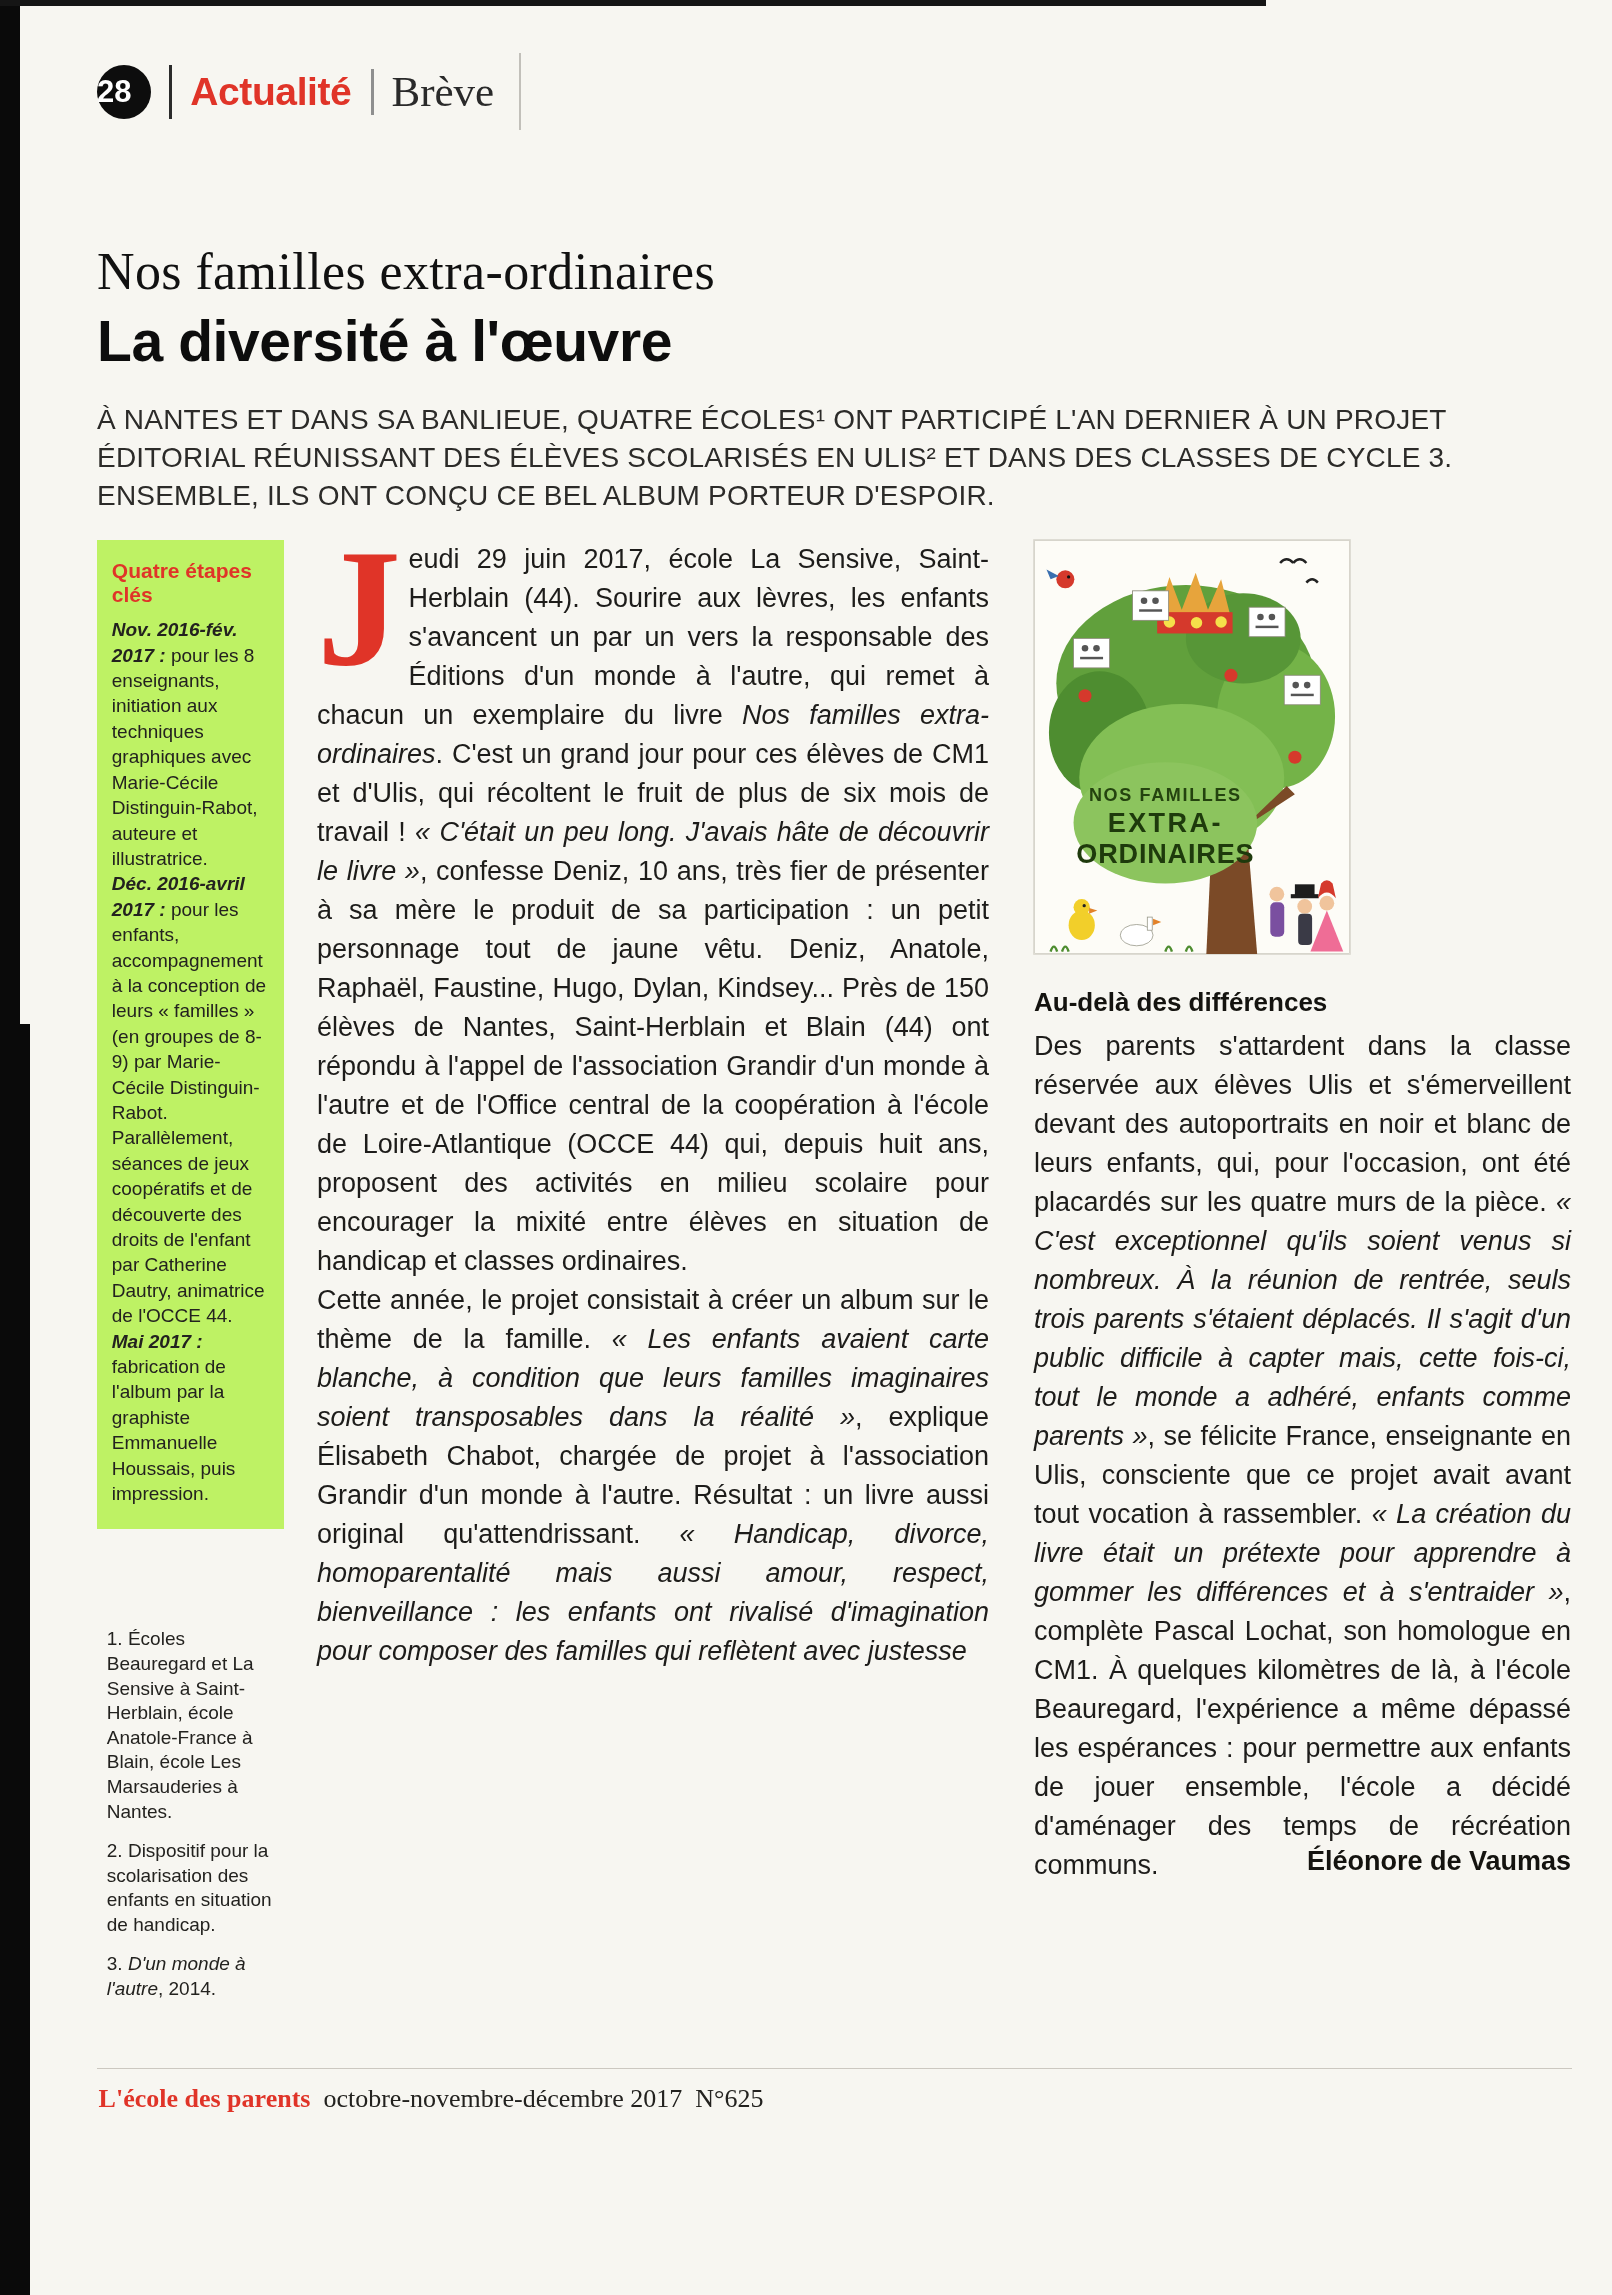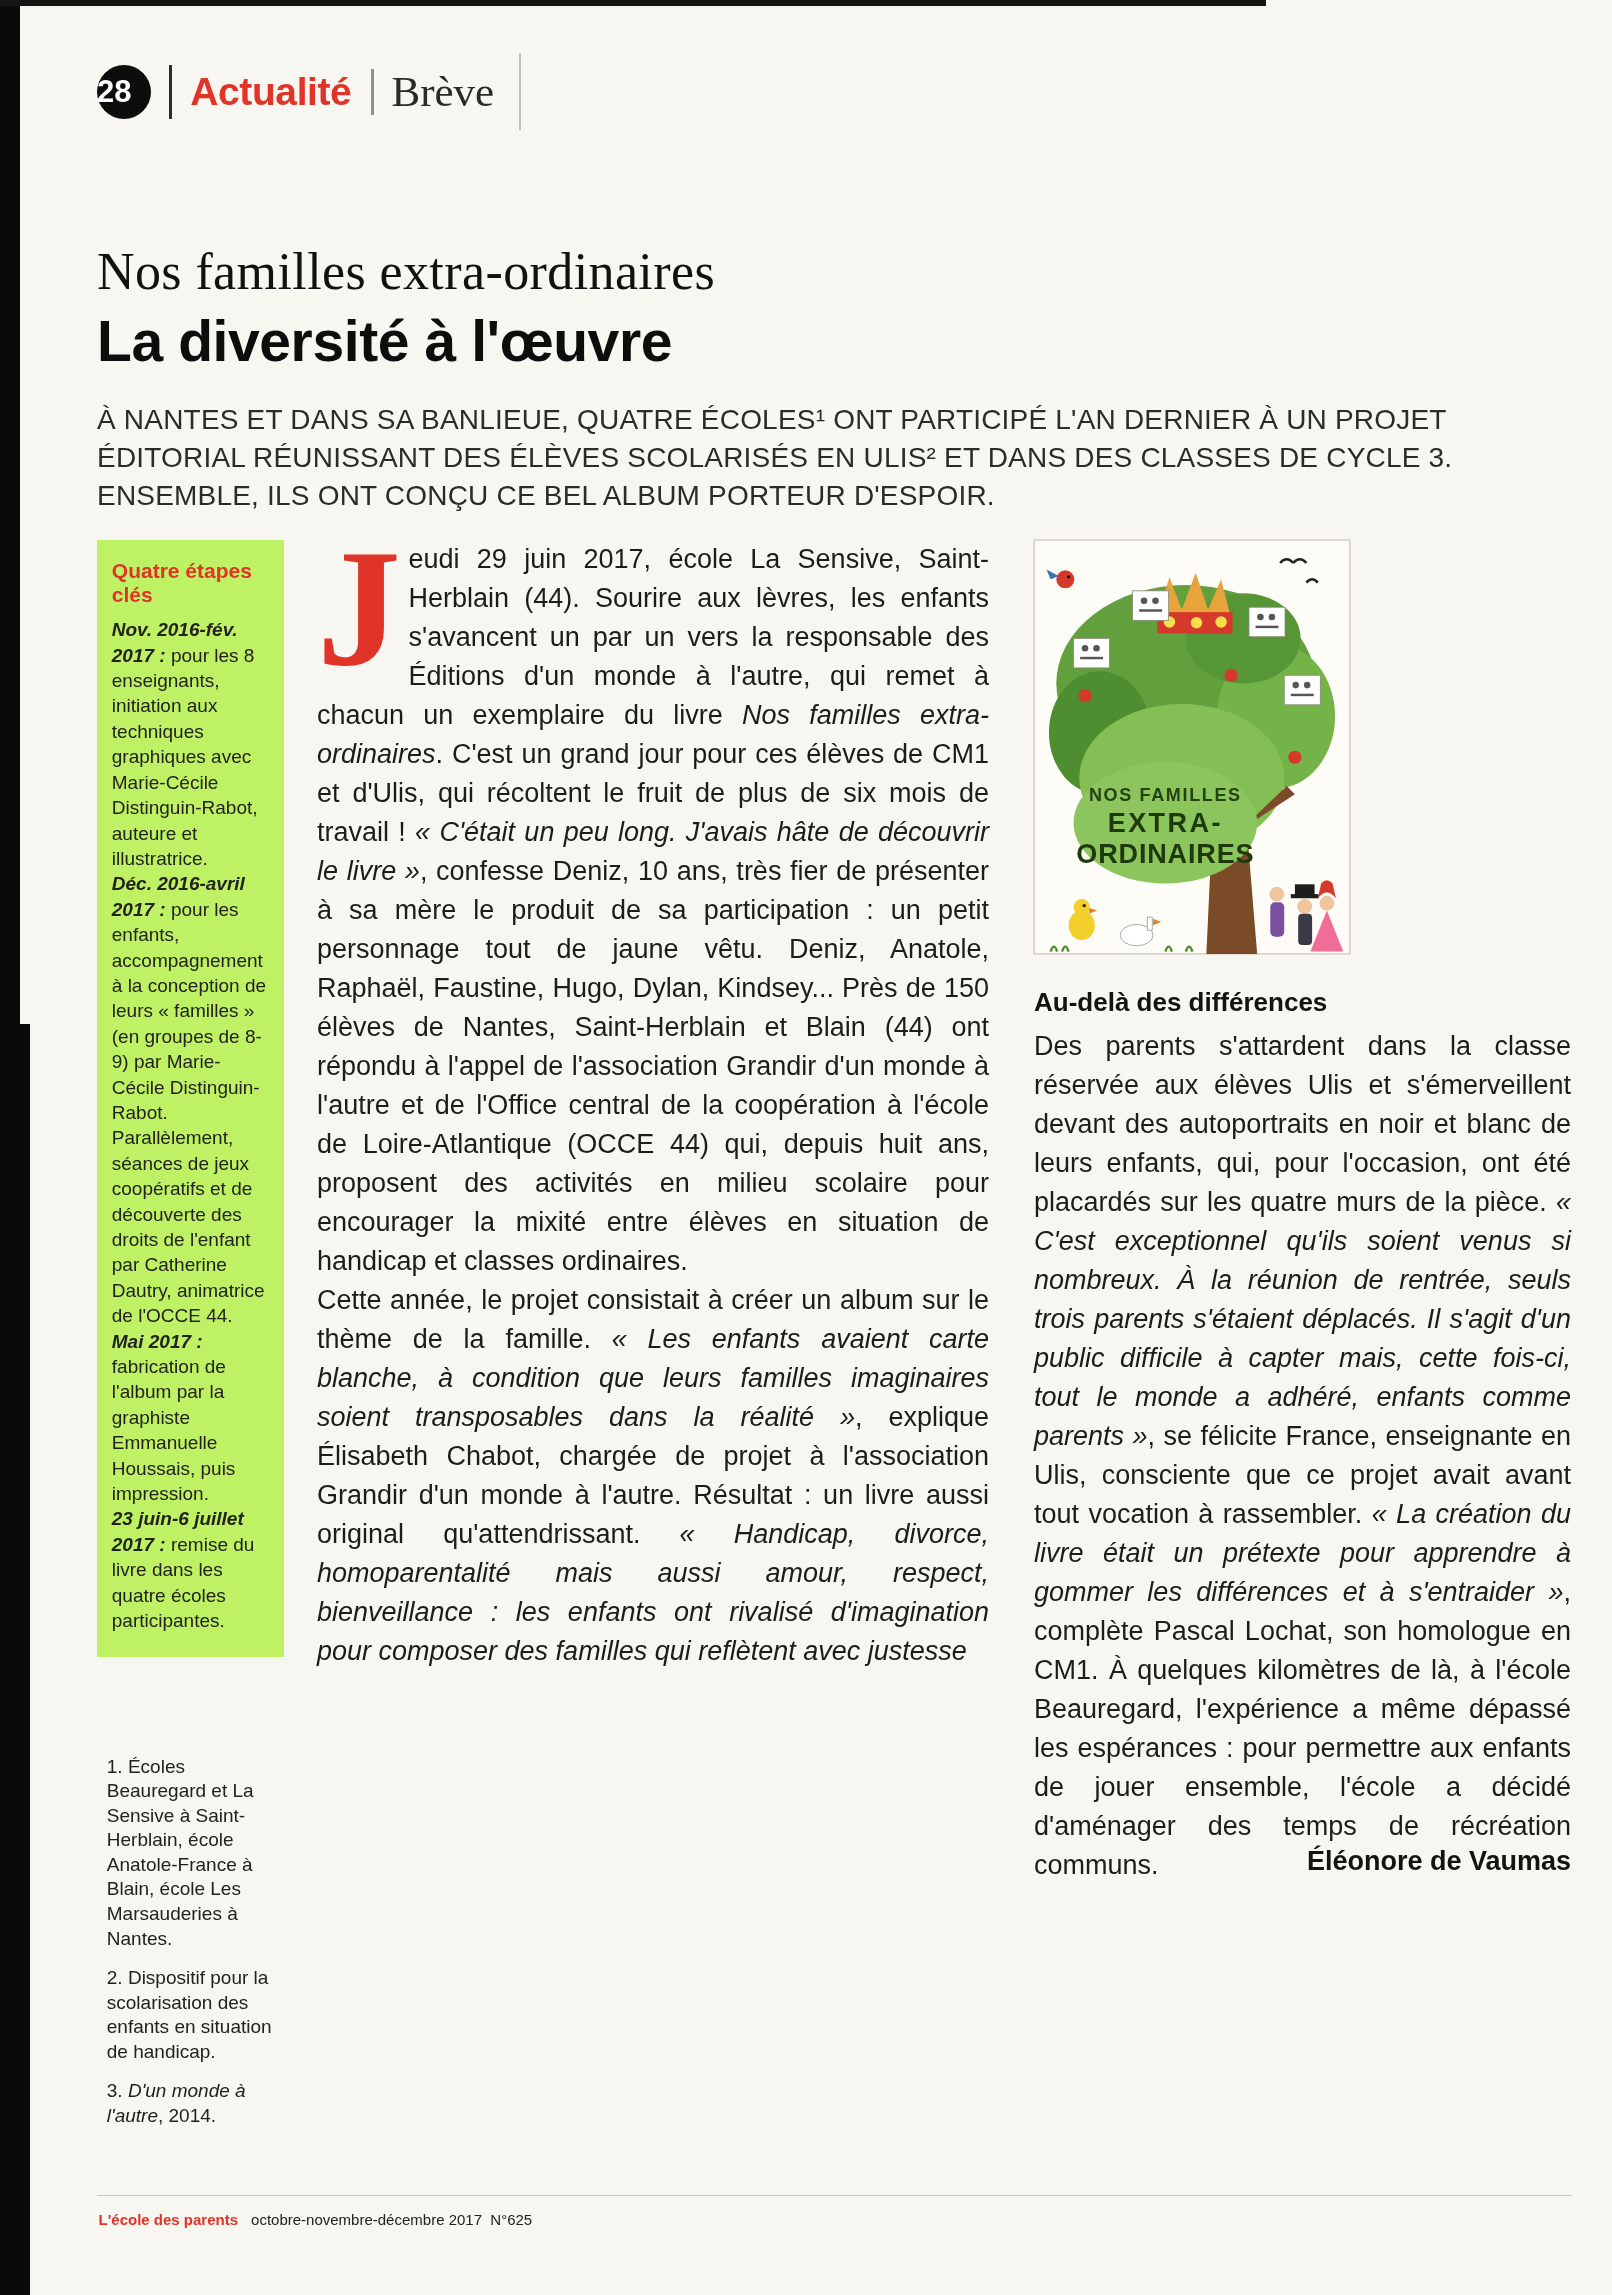--- a/index.html
+++ b/index.html
@@ -64,21 +64,21 @@
   .caption { flex:1; }
   .cover { width:316px; height:414px; flex:none; box-shadow:0 0 0 0.8px #d8d5cc; background:#fdfcf7; }
   .cover text { font-family:"Liberation Sans", sans-serif; }
 
   .section-heading { font-size:26px; font-weight:bold; margin-top:33px; color:#14130f; }
   .p3 { margin-top:9px; }
   .byline { text-align:right; font-weight:bold; font-size:27px; margin-top:-39px; color:#14130f; }
 
   .footer {
     margin-top:52px; border-top:1.6px solid #ccc8c0; width:1475px;
-    padding:14.8px 0 0 1.6px; font-size:15px; display:flex; gap:13px; color:#23221f;
+    padding:14.8px 0 0 1.6px; font-size:26px; display:flex; gap:13px; color:#23221f;font-family:Liberation Serif, serif;
   }
   .footer .mag { color:#e03428; font-weight:bold; }
 </style>
 </head>
 <body>
 
 <div class="edge-left"></div>
 <div class="edge-left-b"></div>
 <div class="edge-top"></div>
 
@@ -102,21 +102,20 @@
   </div>
 
   <div class="cols">
 
     <div class="col1">
       <div class="sidebar">
         <div class="sidebar-title">Quatre étapes clés</div>
         <div class="sb-entry"><span class="it bd">Nov. 2016-fév. 2017 : </span><span>pour les 8 enseignants, initiation aux techniques graphiques avec Marie-Cécile Distinguin-Rabot, auteure et illustratrice.</span></div>
         <div class="sb-entry"><span class="it bd">Déc. 2016-avril 2017 : </span><span>pour les enfants, accompagnement à la conception de leurs « familles » (en groupes de 8-9) par Marie-Cécile Distinguin-Rabot. Parallèlement, séances de jeux coopératifs et de découverte des droits de l'enfant par Catherine Dautry, animatrice de l'OCCE 44.</span></div>
         <div class="sb-entry"><span class="it bd">Mai 2017 : </span><span>fabrication de l'album par la graphiste Emmanuelle Houssais, puis impression.</span></div>
-        <div class="sb-entry"><span class="it bd">23 juin-6 juillet 2017 : </span><span>remise du livre dans les quatre écoles participantes.</span></div>
       </div>
       <div class="footnotes">
         <div class="fn"><span>1. Écoles Beauregard et La Sensive à Saint-Herblain, école Anatole-France à Blain, école Les Marsauderies à Nantes.</span></div>
         <div class="fn"><span>2. Dispositif pour la scolarisation des enfants en situation de handicap.</span></div>
         <div class="fn"><span>3. </span><span class="it">D'un monde à l'autre</span><span>, 2014.</span></div>
       </div>
     </div>
 
     <div class="col2 body-text">
       <p>

